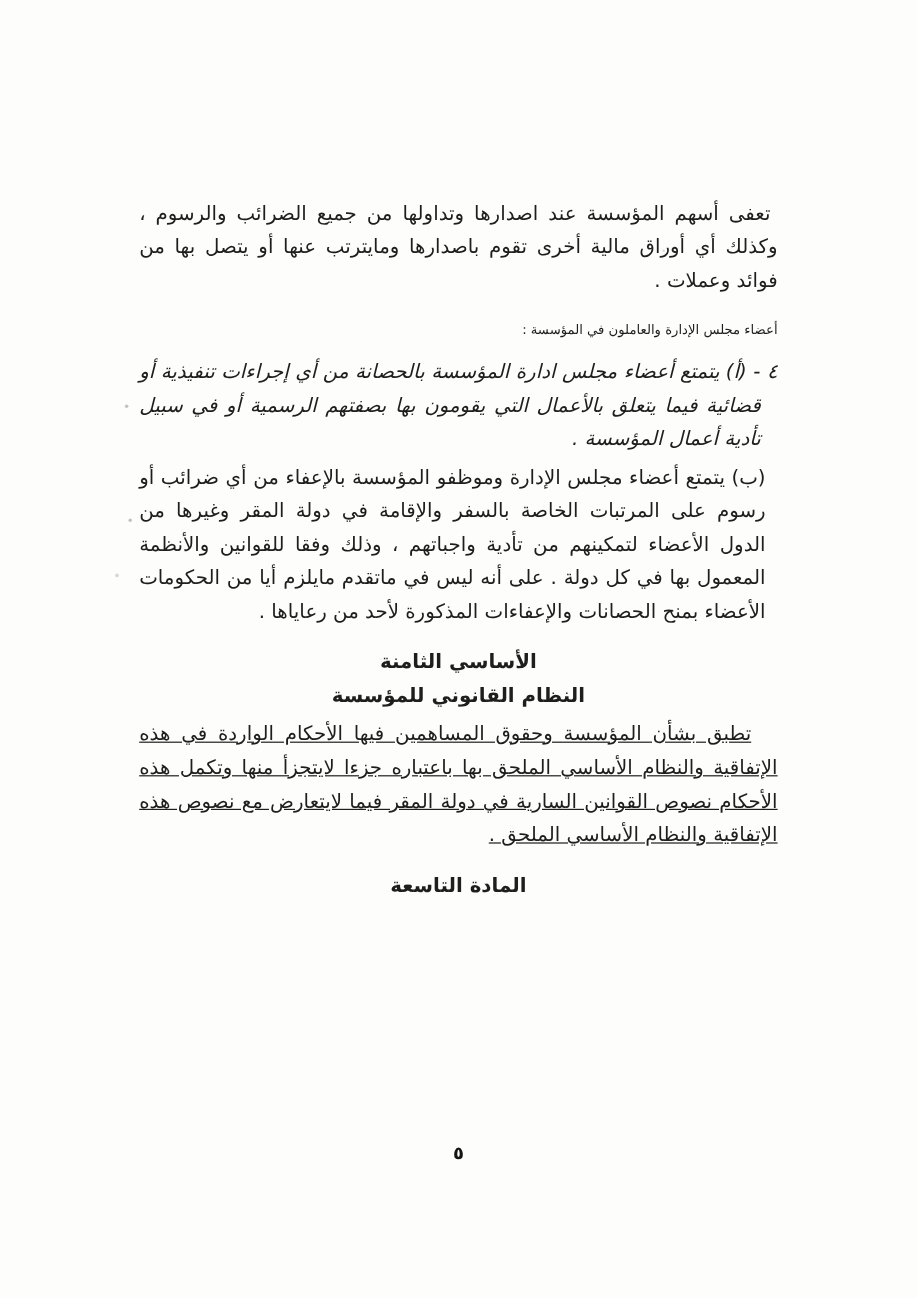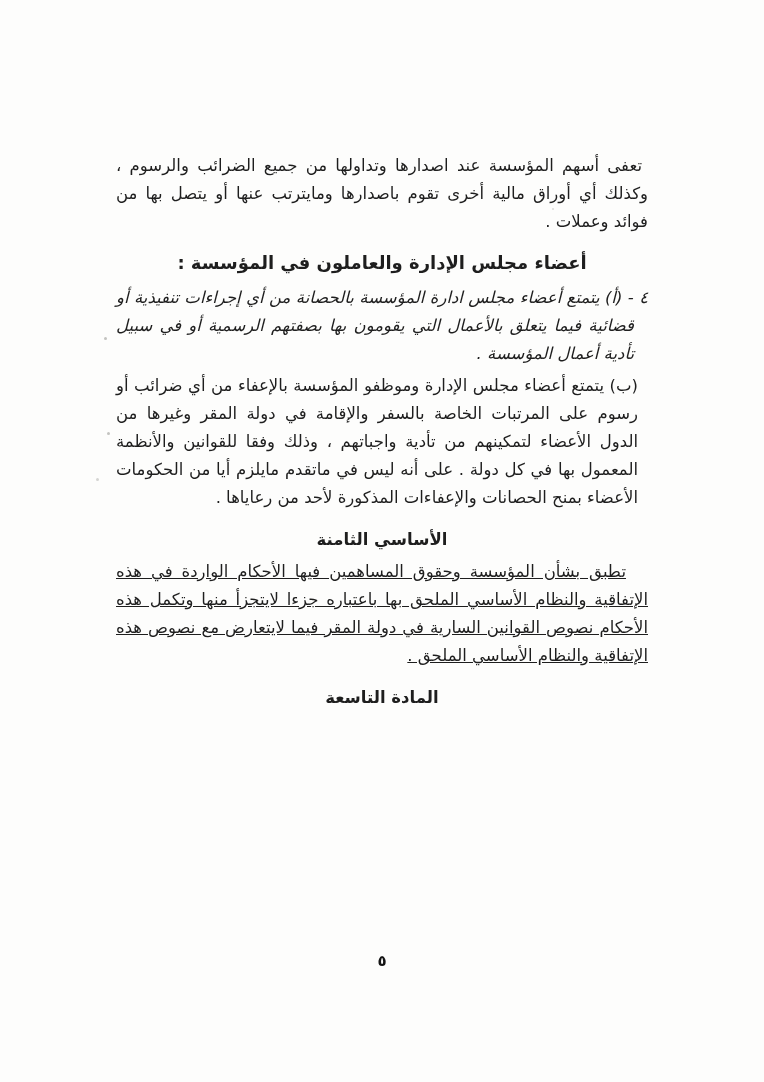--- a/index.html
+++ b/index.html
@@ -12,36 +12,36 @@
     width: 764px;
     height: 1082px;
     background: #fdfdfc;
     overflow: hidden;
     direction: rtl;
     font-family: "DejaVu Sans", sans-serif;
     color: #1e1e1e;
   }
   .content {
     position: absolute;
-    top: 152px;
+    top: 164px;
     right: 116px;
     width: 532px;
     font-size: 16.5px;
     line-height: 28px;
     text-align: justify;
     text-justify: inter-word;
   }
   .para { margin: 0; }
   .intro-para { text-indent: 6px; }
   .section-heading {
     margin: 13px 0 0 0;
-    font-weight: bold;
-    font-size: 18px;
+    font-weight: normal;
+    font-size: 11px;
     line-height: 28px;
-    text-align: center;
+    text-align: right;
   }
   .clause-4a {
     margin-top: 7px;
     padding-right: 14px;
     text-indent: -14px;
     font-style: italic;
   }
   .clause-4b {
     margin-top: 4px;
     padding-right: 10px;
@@ -109,20 +109,21 @@
     <p class="para intro-para">تعفى أسهم المؤسسة عند اصدارها وتداولها من جميع الضرائب والرسوم ، وكذلك أي أوراق مالية أخرى تقوم باصدارها ومايترتب عنها أو يتصل بها من فوائد وعملات .</p>
 
     <h3 class="section-heading">أعضاء مجلس الإدارة والعاملون في المؤسسة :</h3>
 
     <p class="para clause-4a">٤ - (أ) يتمتع أعضاء مجلس ادارة المؤسسة بالحصانة من أي إجراءات تنفيذية أو قضائية فيما يتعلق بالأعمال التي يقومون بها بصفتهم الرسمية أو في سبيل تأدية أعمال المؤسسة .</p>
 
     <p class="para clause-4b">(ب) يتمتع أعضاء مجلس الإدارة وموظفو المؤسسة بالإعفاء من أي ضرائب أو رسوم على المرتبات الخاصة بالسفر والإقامة في دولة المقر وغيرها من الدول الأعضاء لتمكينهم من تأدية واجباتهم ، وذلك وفقا للقوانين والأنظمة المعمول بها في كل دولة . على أنه ليس في ماتقدم مايلزم أيا من الحكومات الأعضاء بمنح الحصانات والإعفاءات المذكورة لأحد من رعاياها .</p>
 
     <h3 class="article-title">الأساسي الثامنة</h3>
 
+    <h4 class="article-subtitle">النظام القانوني للمؤسسة</h4>
 
     <p class="para article8-body">تطبق بشأن المؤسسة وحقوق المساهمين فيها الأحكام الواردة في هذه الإتفاقية والنظام الأساسي الملحق بها باعتباره جزءا لايتجزأ منها وتكمل هذه الأحكام نصوص القوانين السارية في دولة المقر فيما لايتعارض مع نصوص هذه الإتفاقية والنظام الأساسي الملحق .</p>
 
     <h3 class="article-title">المادة التاسعة</h3>
 
 
 
   </div>
 
   <div class="page-number">٥</div>

